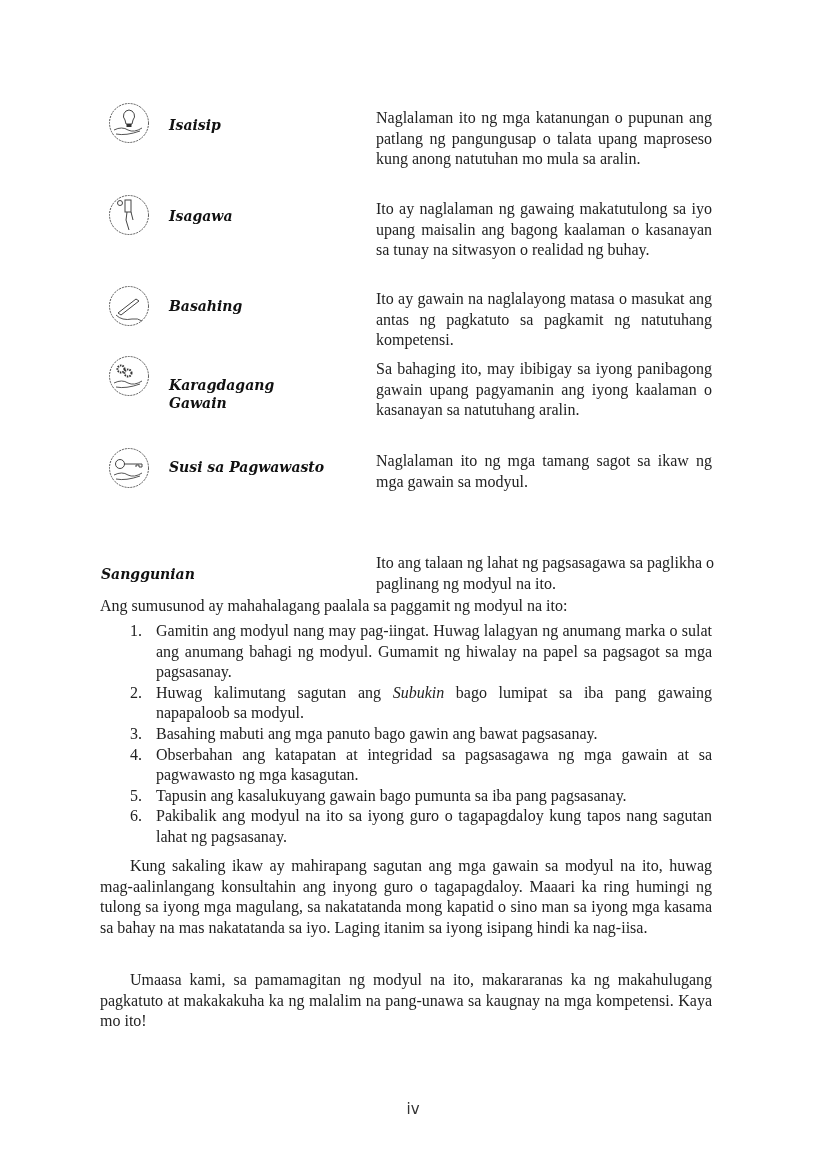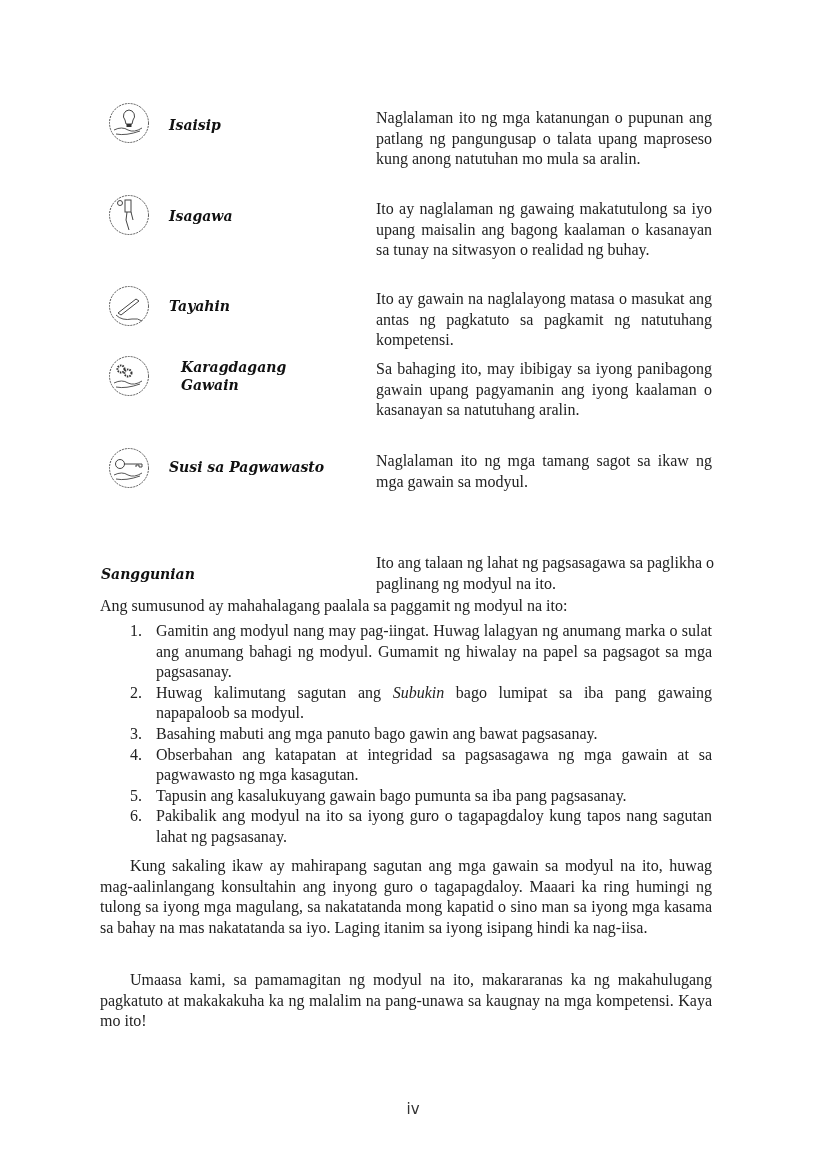--- a/index.html
+++ b/index.html
@@ -62,34 +62,34 @@
   </div>
 
   <div class="row" style="top:285px;height:70px;">
     <div class="icon" style="top:0px;">
       <svg viewBox="0 0 42 42">
           <circle cx="21" cy="21" r="19.5" fill="none" stroke="#555" stroke-width="1" stroke-dasharray="2 1"></circle>
         <path d="M10 28 l18-14 l3 2 l-18 14 z" fill="none" stroke="#444"></path>
         <path d="M8 30 q6 6 16 4 q6-1 10 2" fill="none" stroke="#555"></path>
         </svg>
     </div>
-    <div class="label" style="top:12px;">Tayahin</div>
+    <div class="label" style="top:12px;">Basahing</div>
     <div class="desc" style="top:4px;">Ito ay gawain na naglalayong matasa o masukat ang antas ng pagkatuto sa pagkamit ng natutuhang kompetensi.</div>
   </div>
 
   <div class="row" style="top:355px;height:95px;">
     <div class="icon" style="top:0px;">
       <svg viewBox="0 0 42 42">
           <circle cx="21" cy="21" r="19.5" fill="none" stroke="#555" stroke-width="1" stroke-dasharray="2 1"></circle>
         <circle cx="13" cy="14" r="3.5" fill="none" stroke="#333" stroke-width="2" stroke-dasharray="1.5 1"></circle>
         <circle cx="20" cy="18" r="3.5" fill="none" stroke="#333" stroke-width="2" stroke-dasharray="1.5 1"></circle>
         <path d="M6 28 q8-4 14 0 q6 3 14-2 M8 32 q10 2 24-3" fill="none" stroke="#555"></path>
         </svg>
     </div>
-    <div class="label" style="top:3px;width:140px;margin-left:12px;">Karagdagang Gawain</div>
+    <div class="label" style="top:21px;width:140px;">Karagdagang Gawain</div>
     <div class="desc" style="top:4px;">Sa bahaging ito, may ibibigay sa iyong panibagong gawain upang pagyamanin ang iyong kaalaman o kasanayan sa natutuhang aralin.</div>
   </div>
 
   <div class="row" style="top:447px;height:50px;">
     <div class="icon" style="top:0px;">
       <svg viewBox="0 0 42 42">
           <circle cx="21" cy="21" r="19.5" fill="none" stroke="#555" stroke-width="1" stroke-dasharray="2 1"></circle>
         <circle cx="12" cy="17" r="4.5" fill="none" stroke="#444"></circle>
         <path d="M16 17 h18 v3 h-3 v-2 h-3 v2" fill="none" stroke="#444"></path>
         <path d="M6 28 q8-4 14 0 q6 3 14-2 M8 32 q10 2 24-3" fill="none" stroke="#555"></path>

